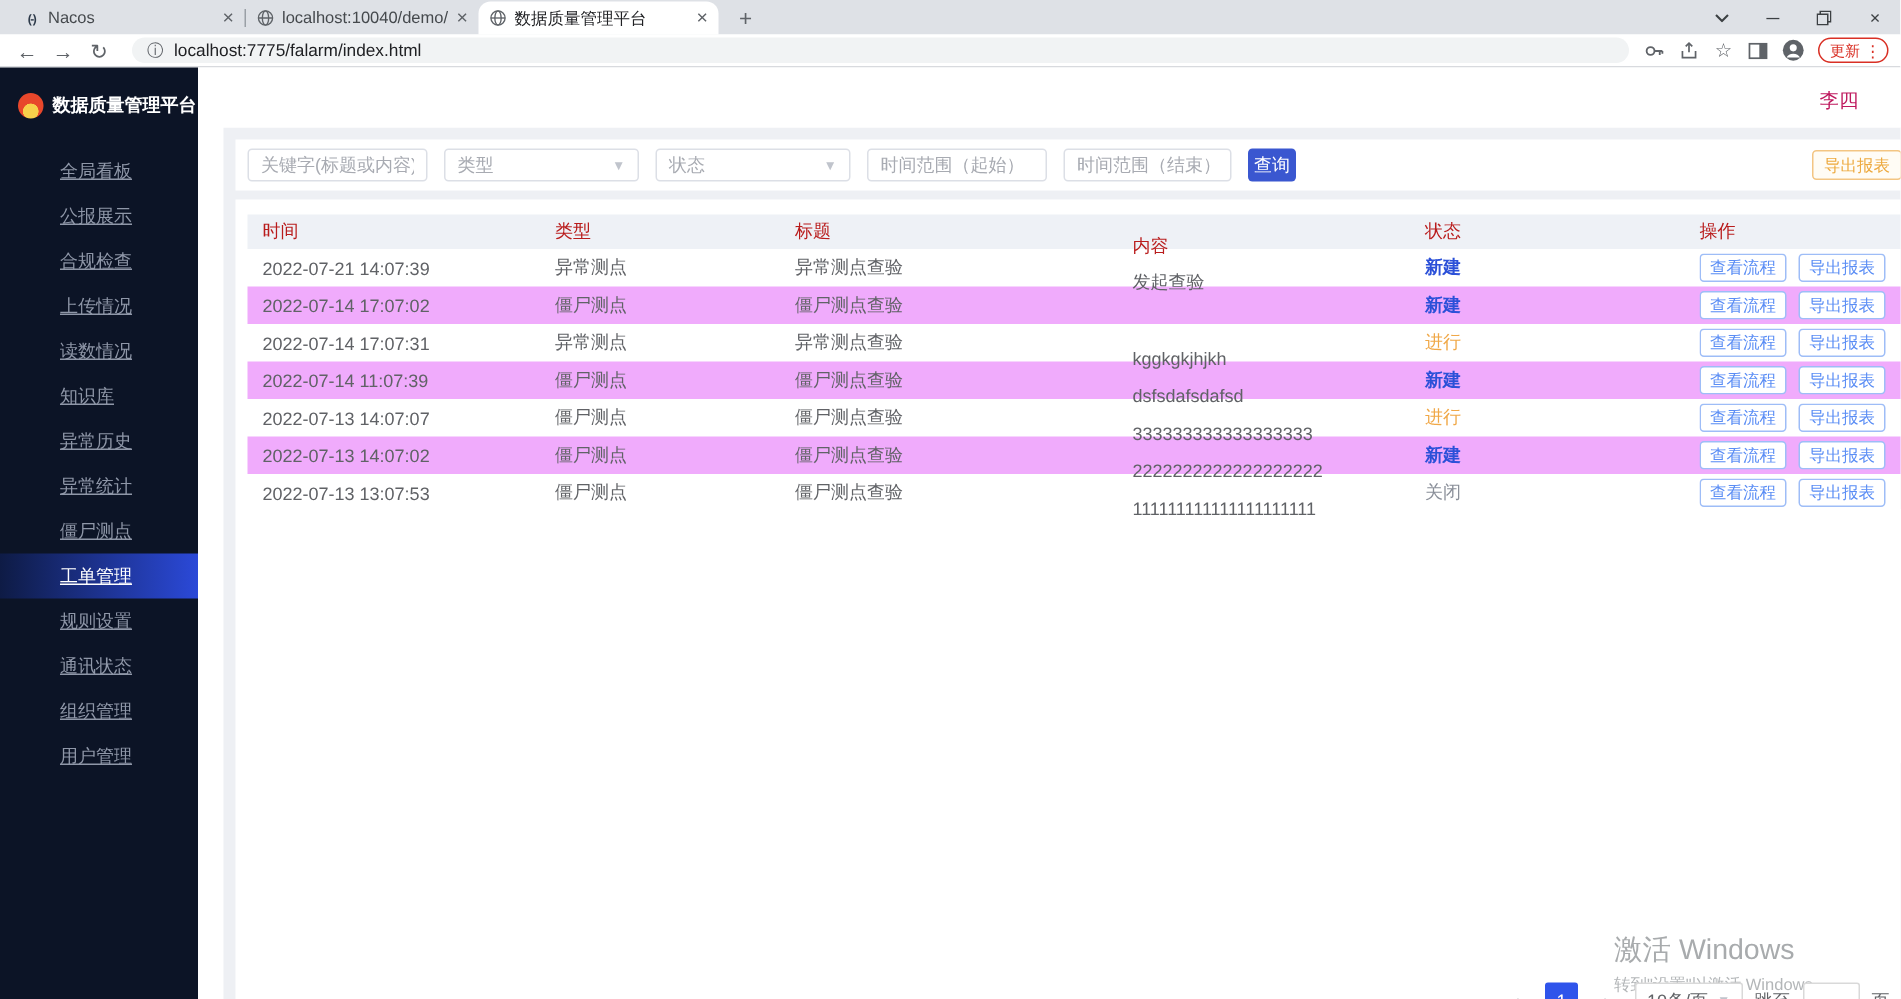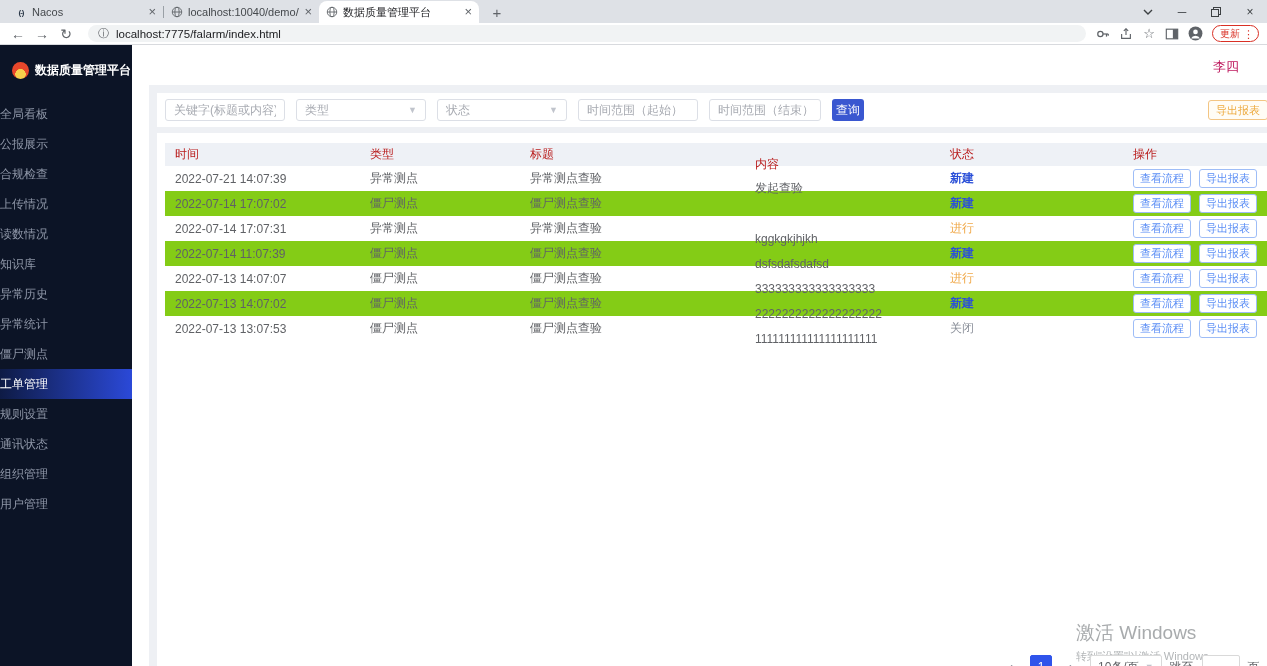--- a/index.html
+++ b/index.html
@@ -27,40 +27,40 @@
   .tb-ic { width:18px; height:18px; display:flex; align-items:center; justify-content:center; color:#5f6368; font-size:13px; }
   .update-pill { height:17px; border:1.5px solid #d93025; color:#d93025; border-radius:9px; font-size:10px; display:flex; align-items:flex-end; padding:0 4px 0 7px; gap:3px; margin-left:3px; }
   .update-pill .kebab { font-size:11px; letter-spacing:0; }
 
   
   .sidebar { position:absolute; top:45px; left:0; width:132px; height:621px; background:#0c1426; z-index:2; }
   .brand { display:flex; align-items:center; gap:6px; padding:17px 10px 14px 12px; }
   .brand-logo { width:17px; height:17px; border-radius:50%; background:radial-gradient(circle at 50% 72%, #f7d04b 0 34%, #e8472b 36% 100%); flex:none; }
   .brand-name { color:#fff; font-size:12px; font-weight:bold; white-space:nowrap; }
   .side-nav { margin-top:6px; }
-  .side-item { height:30px; line-height:30px; font-size:12px; color:#8f97a8; cursor:pointer; white-space:nowrap; }
+  .side-item { height:30px; line-height:30px; padding-left:40px; font-size:12px; color:#8f97a8; cursor:pointer; white-space:nowrap;text-decoration:underline; }
   .side-item.active { background:linear-gradient(90deg,#0e1b45 0%,#2b49d8 100%); color:#fff; }
 
   .appheader { position:absolute; top:45px; left:132px; width:1135px; height:40px; background:#fff; z-index:1; }
   .user-name { position:absolute; right:28px; top:13px; font-size:13px; color:#be185d; }
 
   .main { position:absolute; top:85px; left:149px; width:1135px; height:581px; background:#eef0f4; }
 
   .filter-panel { position:absolute; top:8px; left:8px; right:8px; height:34px; background:#fff; display:flex; align-items:center; padding-left:8px; gap:11px; }
   .f-input { height:22px; border:1px solid #dcdfe6; border-radius:3px; font-size:12px; padding:0 8px; color:#606266; font-family:"Liberation Sans",sans-serif; }
   .f-input::placeholder { color:#a8abb2; }
   .f-select { height:22px; border:1px solid #dcdfe6; border-radius:3px; font-size:12px; padding:0 8px; color:#a8abb2; display:flex; align-items:center; justify-content:space-between; background:#fff; cursor:pointer; }
   .caret { color:#c0c4cc; font-size:9px; }
   .btn-search { height:22px; width:32px; background:#3a57d0; color:#fff; border:none; border-radius:3px; font-size:12px; cursor:pointer; }
   .btn-export { position:absolute; right:8px; top:7px; height:20px; padding:0 7px; background:#fffcf5; border:1px solid #f3c583; color:#eda93e; border-radius:3px; font-size:11px; cursor:pointer; }
 
   .table-panel { position:absolute; top:48px; left:8px; right:8px; bottom:0; background:#fff; }
   .thead { display:flex; margin:10px 8px 0 8px; height:23px; background:#eef1f6; align-items:center; font-size:12px; color:#b91c1c; }
   .trow { display:flex; margin:0 8px; height:25px; align-items:center; font-size:12px; color:#606266; }
-  .trow.alt { background:#84cc16; }
+  .trow.alt { background:#f0abfc; }
   .cell { padding-left:10px; white-space:nowrap; overflow:hidden; flex:none; }
   .c-time{width:195px;} .c-type{width:160px;} .c-title{width:225px;} .c-content{width:195px;margin-top:20px;} .c-status{width:193px;} .c-action{flex:1 1 auto; padding-left:0;}
   .status-blue { color:#2b50d8; font-weight:bold; }
   .status-orange { color:#f0a848; }
   .status-gray { color:#8a8f99; }
   .row-btn { display:inline-block; border:1px solid #9ebdf7; color:#5a8df5; background:#fff; border-radius:3px; font-size:11px; padding:1px 6px; margin-right:8px; cursor:pointer; font-family:"Liberation Sans",sans-serif; }
 
   
   .watermark { position:absolute; left:1076px; top:620px; z-index:4; pointer-events:none; }
   .wm1 { font-size:19px; color:#a8abad; }

